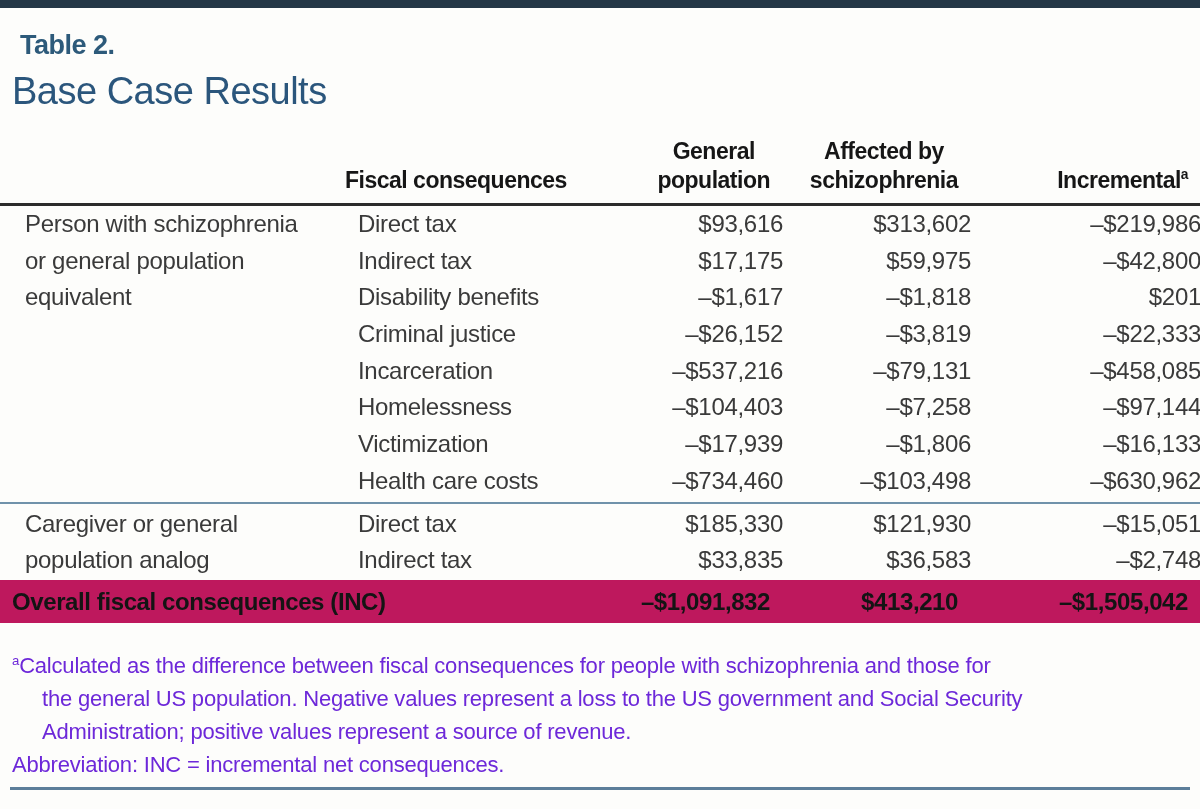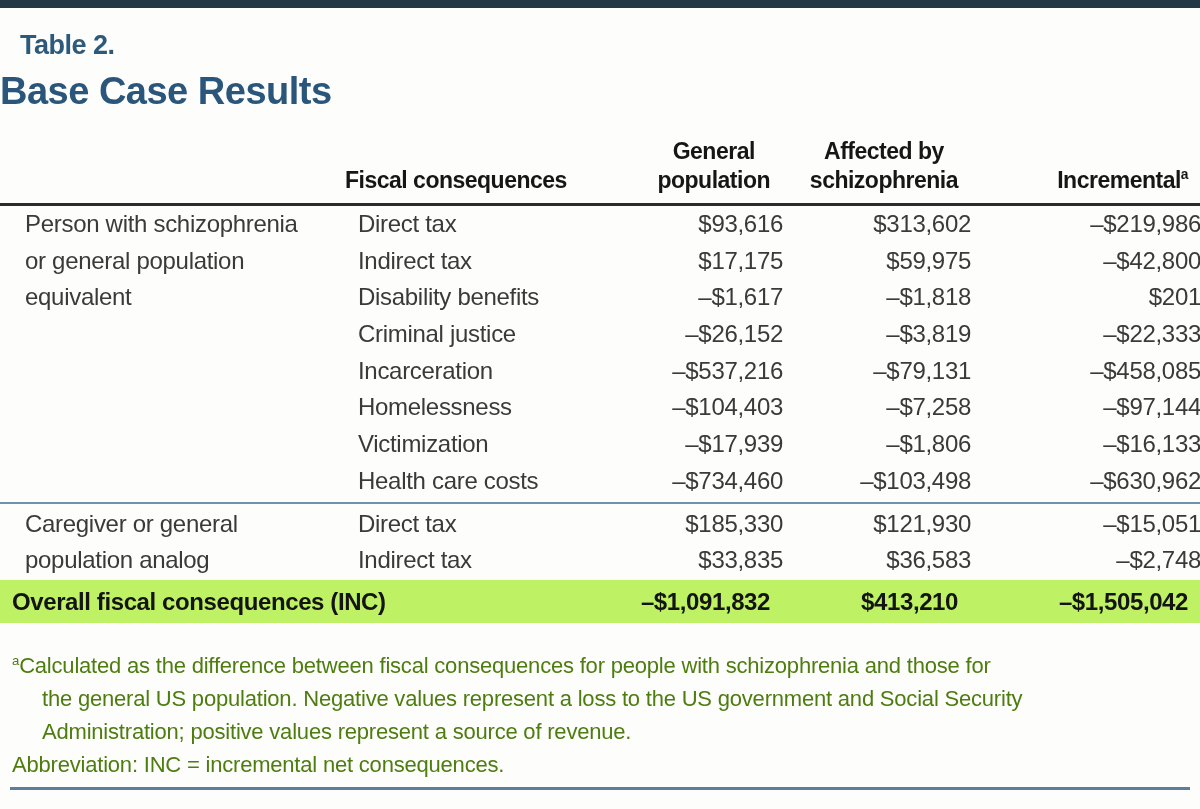--- a/index.html
+++ b/index.html
@@ -8,47 +8,47 @@
     background:#fdfdfb;
     font-family:"Liberation Sans","DejaVu Sans",sans-serif;
     color:#3a3a3a;
   }
   .topbar { height:8px; background:#243746; }
   .table-label {
     margin:22px 0 0 20px; font-size:27px; line-height:31px;
     font-weight:bold; color:#2d5a7a; letter-spacing:-0.5px;
   }
   .page-title {
-    margin:10px 0 0 0; font-size:38px; line-height:40px;
-    font-weight:bold; color:#2b567c; letter-spacing:-0.5px;
+    margin:10px 0 0 12px; font-size:38px; line-height:40px;
+    font-weight:normal; color:#2b567c; letter-spacing:-0.5px;
   }
   .grid {
     display:grid; grid-template-columns:333px 215px 210px 188px 230px;
     padding:0 12px; white-space:nowrap;
   }
   .hdr-row {
     margin-top:26px; align-items:end; padding-bottom:8px;
     border-bottom:3px solid #2b2b2b;
     font-weight:bold; color:#161616; font-size:23px; line-height:29px;
     letter-spacing:-0.5px;
   }
   .hstack { text-align:right; }
   .hstack .inner { display:inline-block; text-align:center; }
   .row { height:36.7px; line-height:36.7px; font-size:24px; letter-spacing:-0.3px;padding-left:25px; }
   .num { text-align:right;margin-left:44px; }
   .group-cell { color:#3a3a3a; }
   .divider { border-top:2px solid #7092aa; margin:2px 0; }
-  .total-band { background:#bef264; margin-top:1px; }
+  .total-band { background:#be185d; margin-top:1px; }
   .grid-total {
     display:grid; grid-template-columns:548px 210px 188px 230px;
     padding:0 12px; height:43px; line-height:43px;
     font-weight:bold; color:#141414; font-size:24px; letter-spacing:-0.4px;
     white-space:nowrap;
   }
-  .footnotes { margin:26px 12px 0 12px; font-size:22px; line-height:33px; color:#4d7c0f; letter-spacing:-0.2px; white-space:nowrap; }
+  .footnotes { margin:26px 12px 0 12px; font-size:22px; line-height:33px; color:#6d28d9; letter-spacing:-0.2px; white-space:nowrap; }
   .fn-indent { padding-left:30px; }
   sup.fnsup { font-size:60%; vertical-align:super; line-height:0; }
   .bottom-rule { border-top:3px solid #5c7e9a; margin:6px 10px 0 10px; }
 </style>
 </head>
 <body>
 
 <div class="topbar"></div>
 
 <div class="table-label">Table 2.</div>

